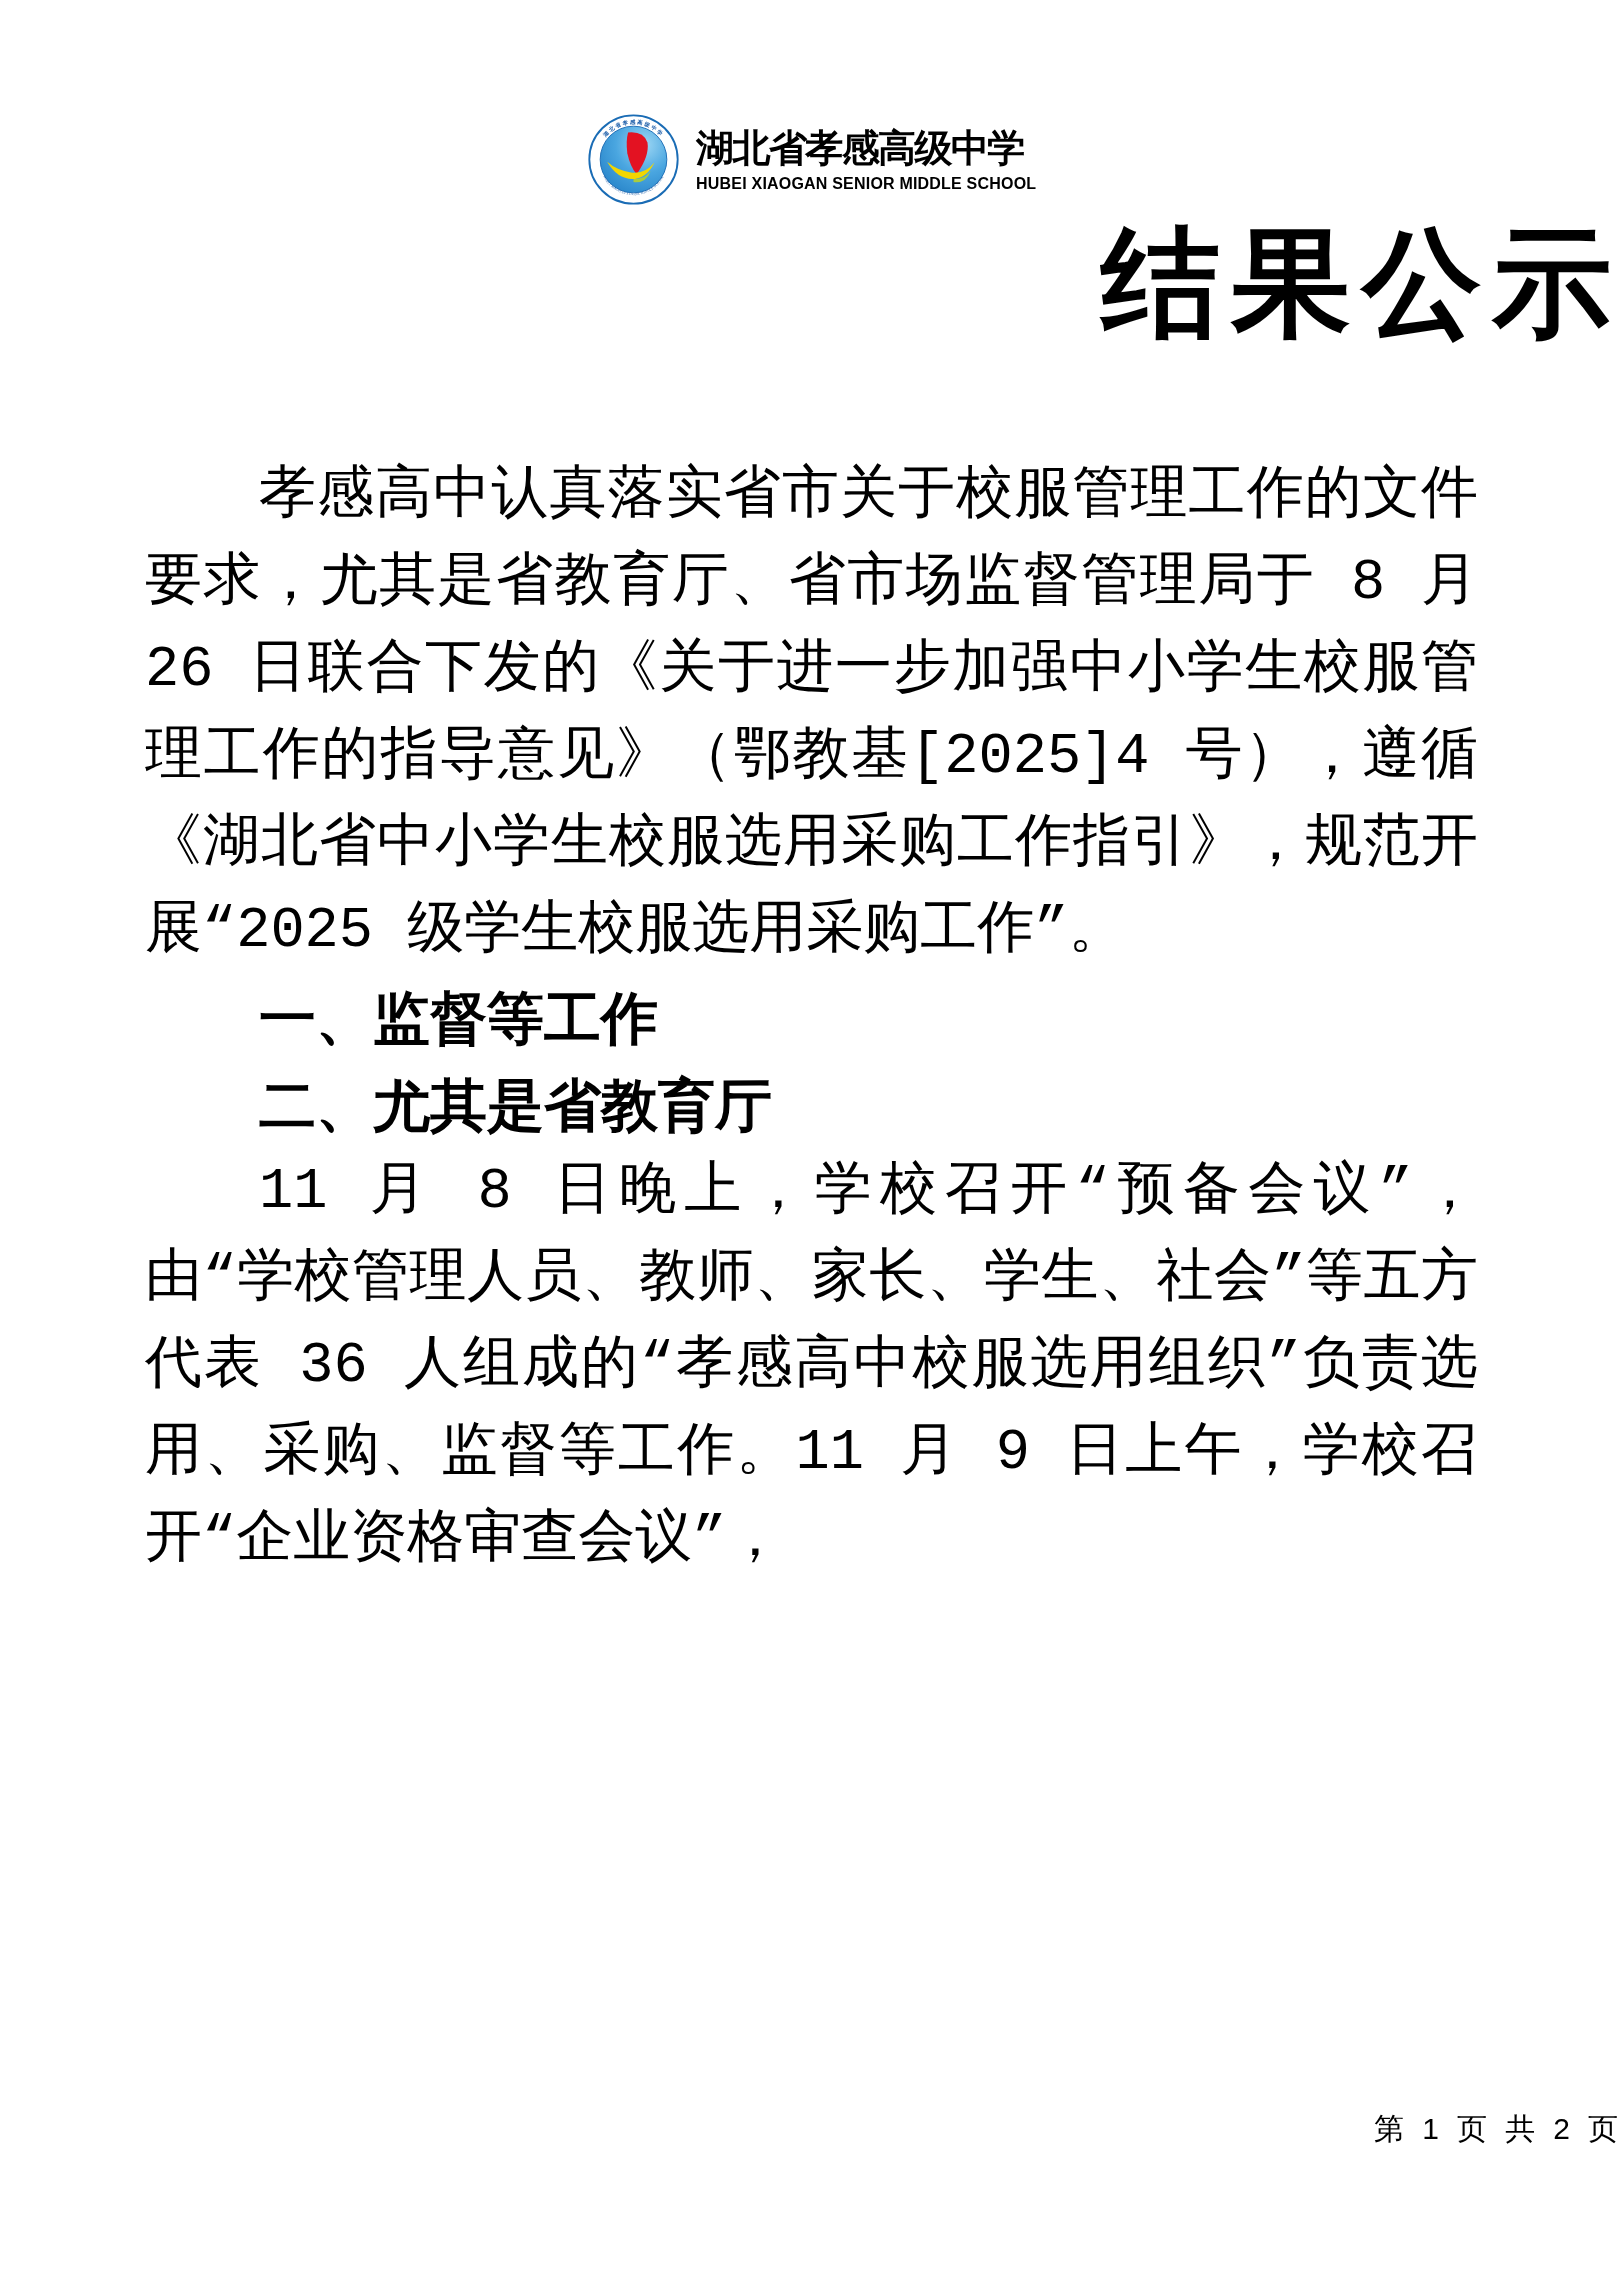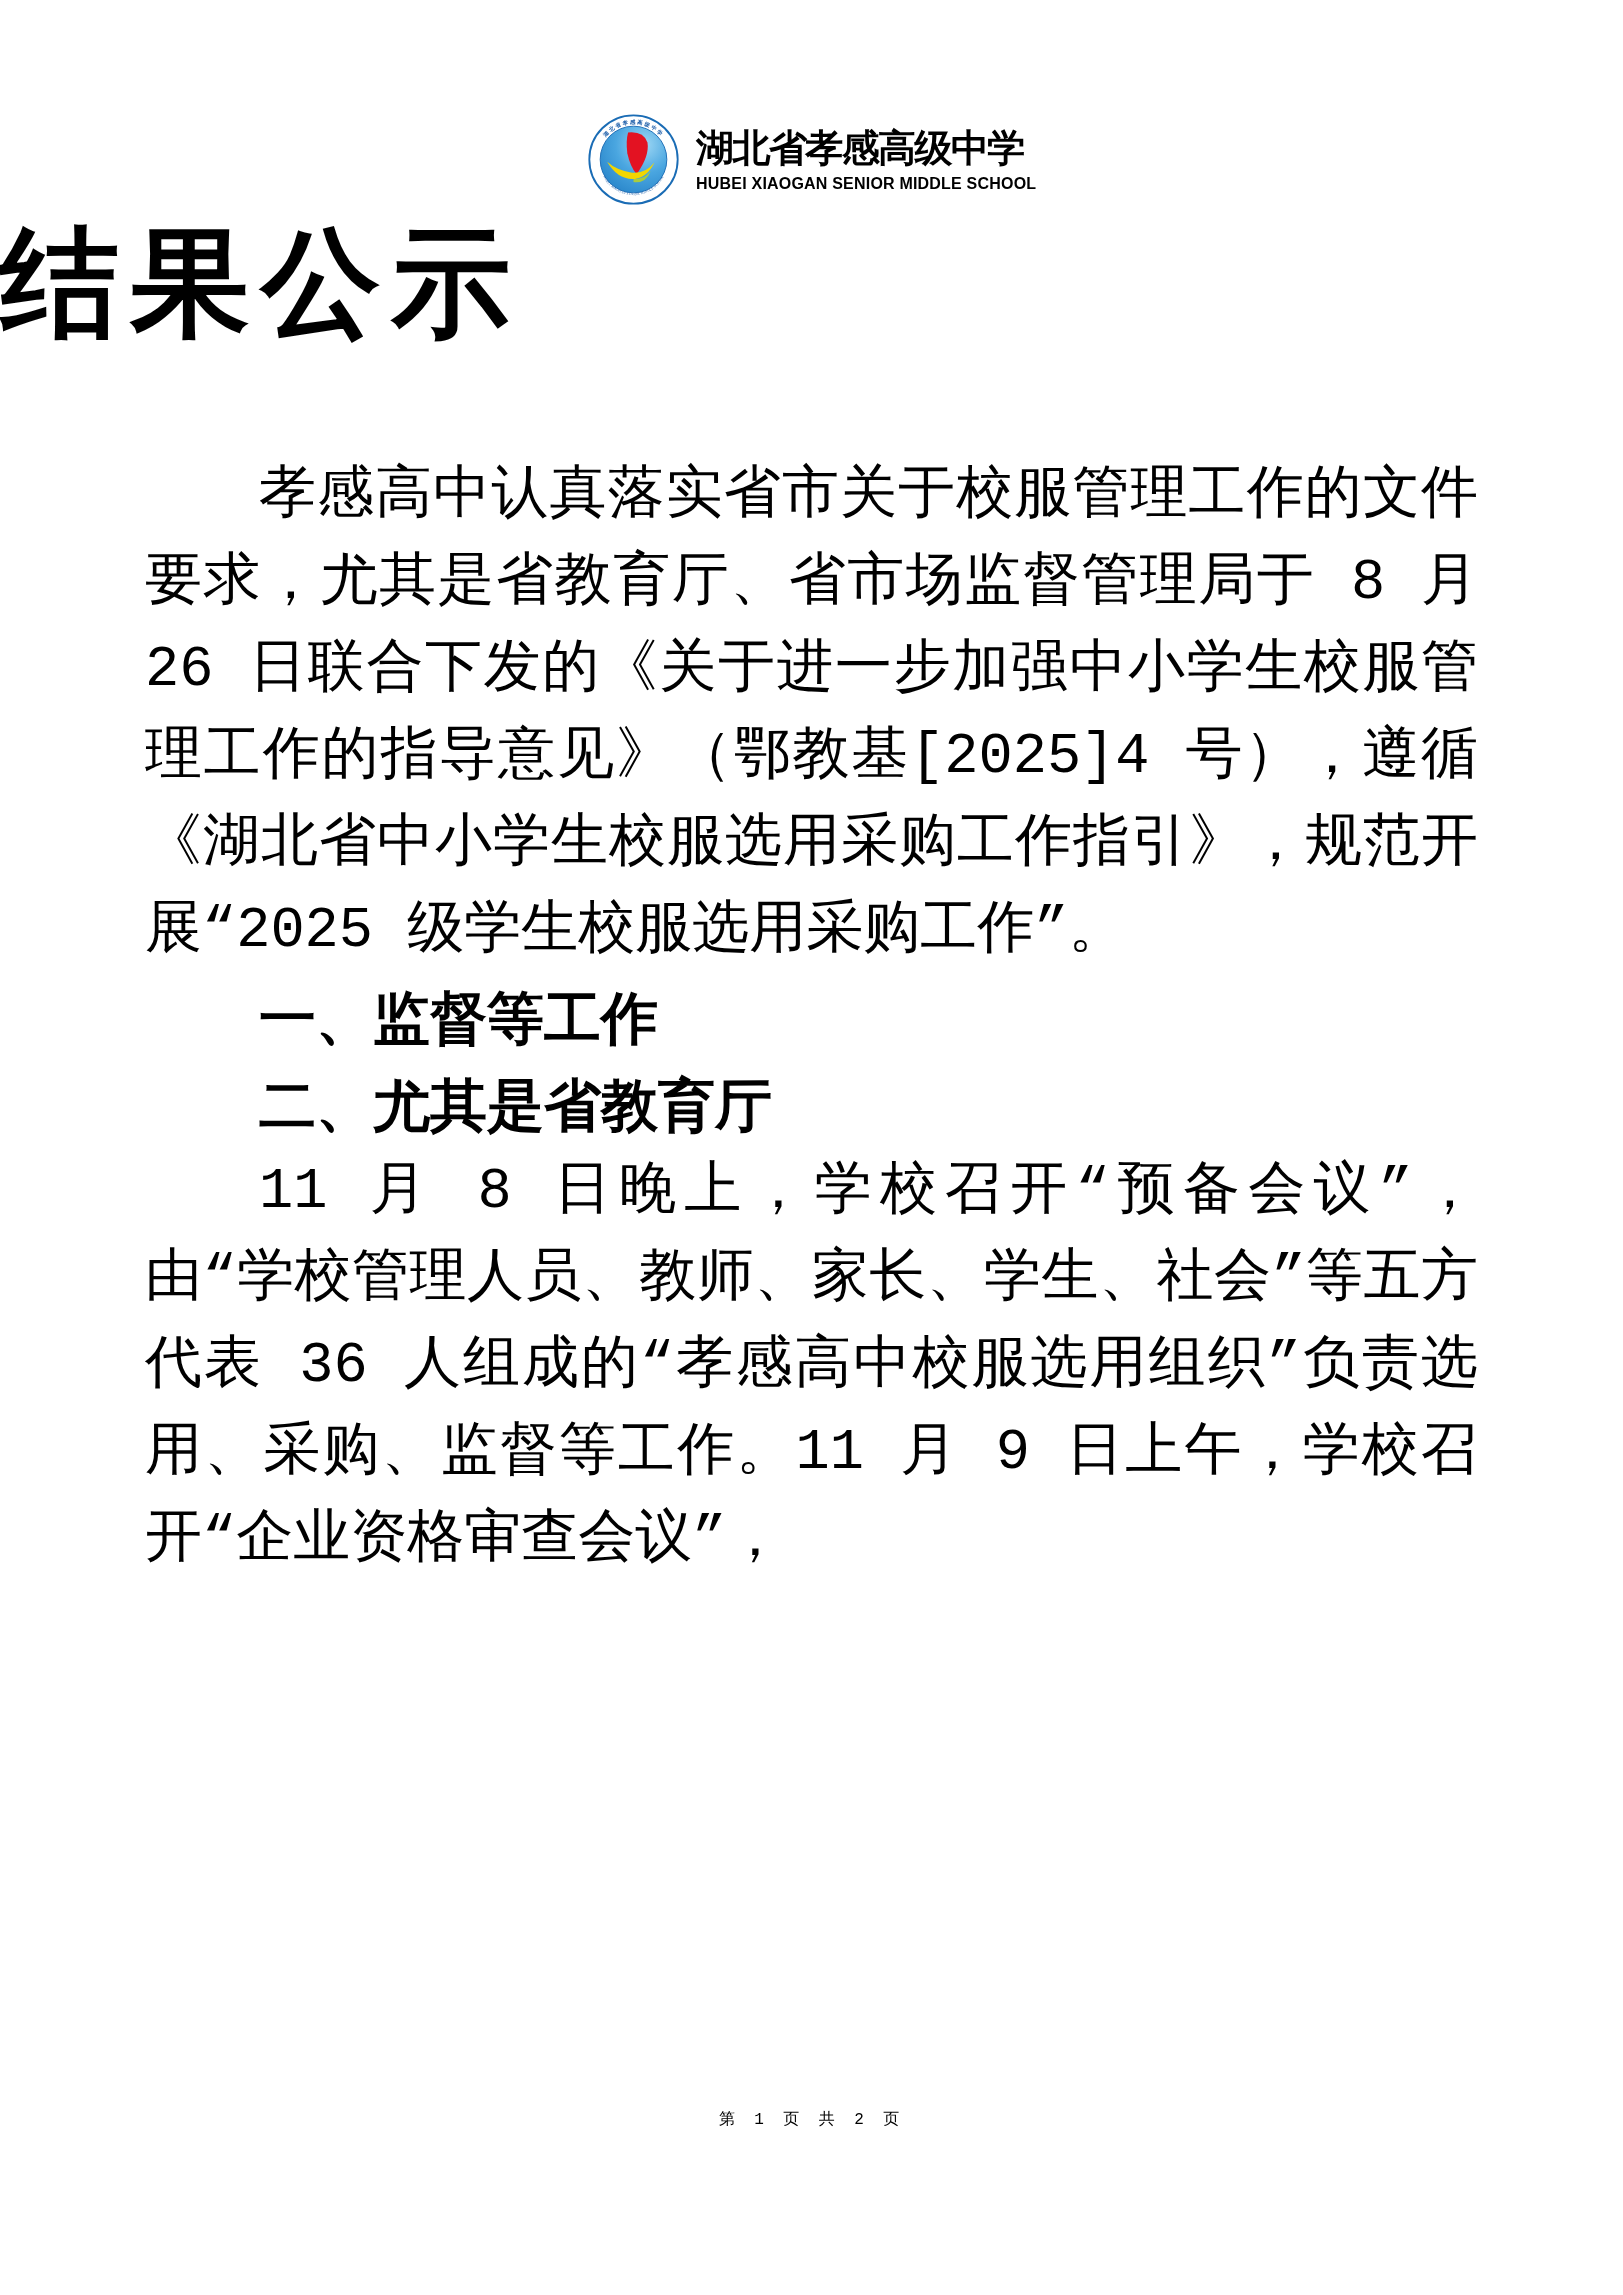--- a/index.html
+++ b/index.html
@@ -36,21 +36,21 @@
     font-family: "Liberation Sans", "DejaVu Sans", sans-serif;
     font-weight: bold;
     font-size: 16px;
     letter-spacing: 0.2px;
     margin-top: 3.3px;
     white-space: nowrap;
   }
   
   .title {
     margin-top: 11.5px;
-    text-align: left;
+    text-align: right;
     font-family: "Liberation Sans", "DejaVu Sans", sans-serif;
     font-weight: 900;
     font-size: 119px;
     letter-spacing: 11.5px;
     line-height: 1.1;
     white-space: nowrap;
   }
   
   .content {
     width: 1333px;
@@ -70,24 +70,24 @@
     font-size: 57px;
     line-height: 87px;
     font-weight: bold;
     font-family: "Liberation Sans", "DejaVu Sans", sans-serif;
   }
   
   .footer {
     position: absolute;
     left: 0; right: 0;
     top: 2109px;
-    text-align: center;
-    font-size: 16px;
+    text-align: right;
+    font-size: 30px;
     letter-spacing: 4.9px;
-    font-family: Liberation Mono, monospace;
+    font-family: Liberation Sans, sans-serif;
   }
 </style>
 </head>
 <body>
 
 <div class="page">
 
   <header class="header">
     <svg class="logo" viewBox="0 0 120 120" aria-hidden="true">
       <defs>

